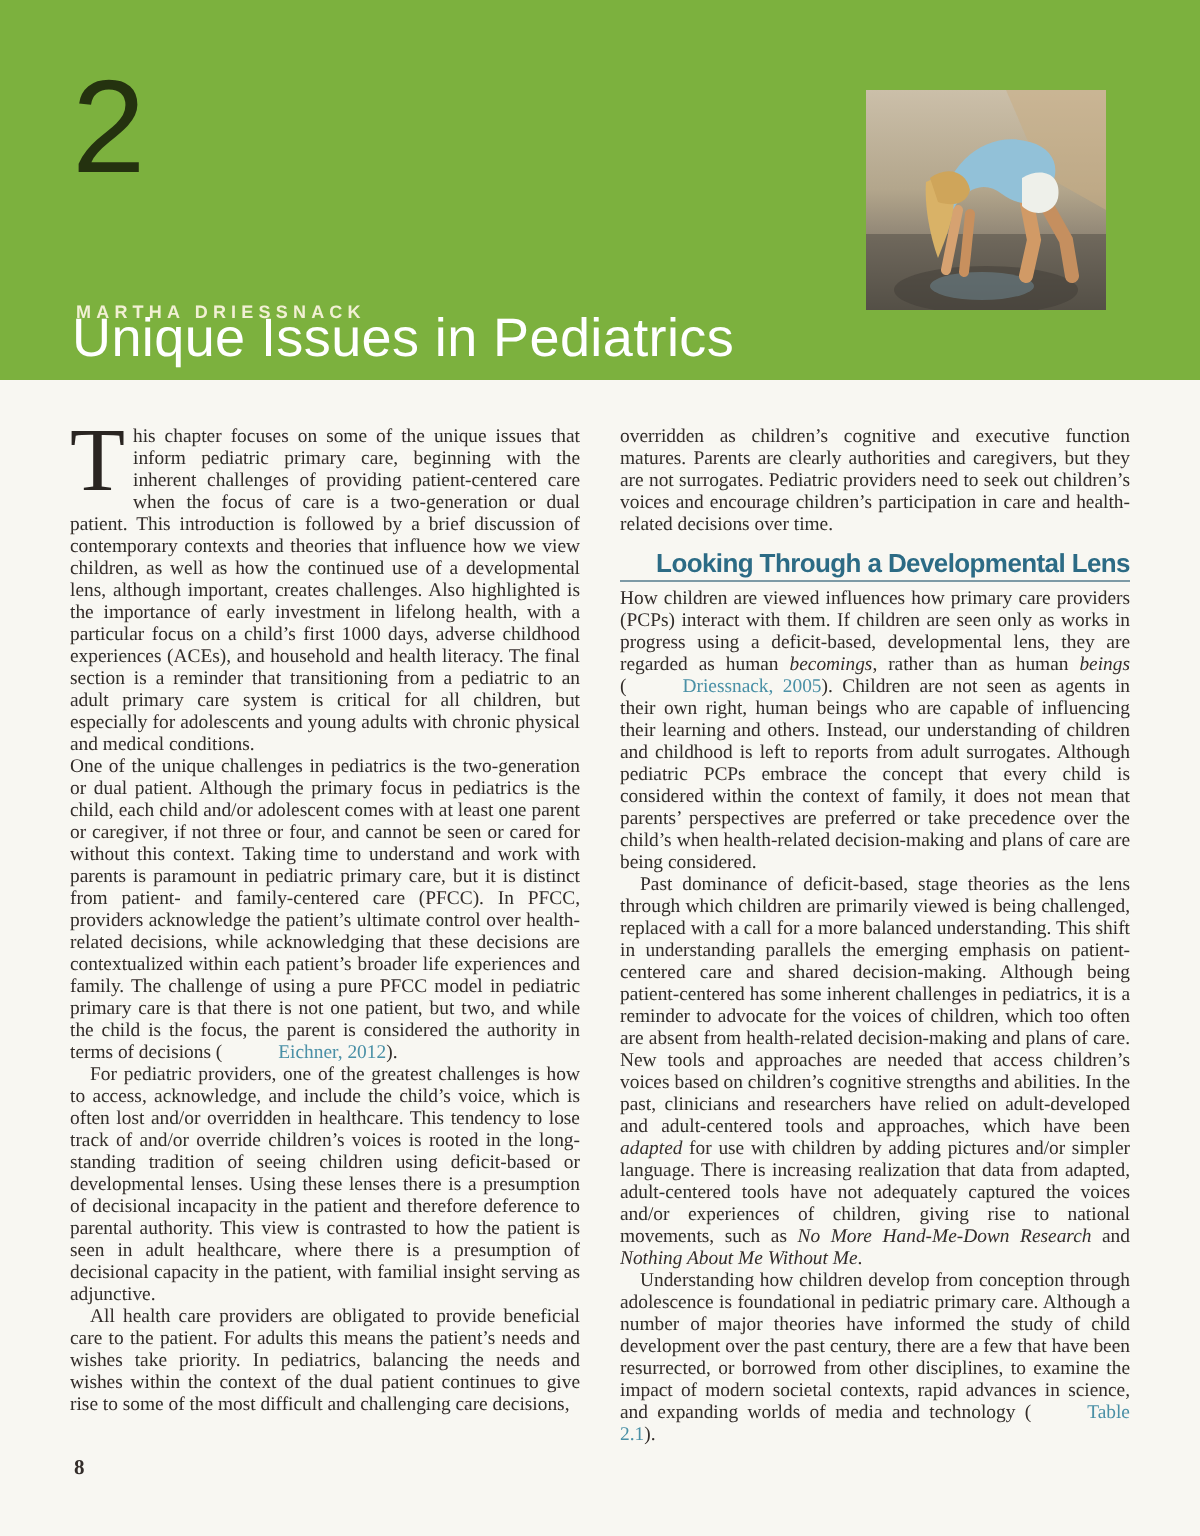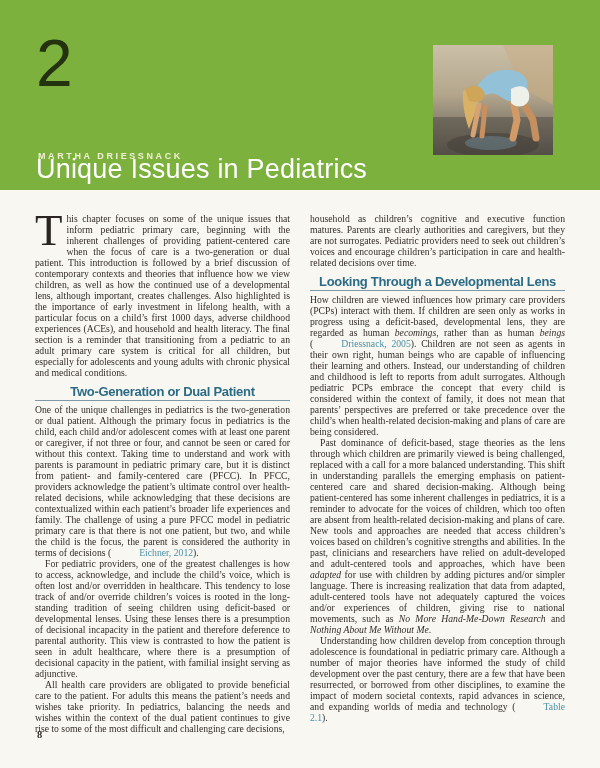--- a/index.html
+++ b/index.html
@@ -46,21 +46,21 @@
     text-align:justify;
   }
   .para{margin:0;}
   .para.indent{text-indent:10px;}
   .section-heading{
     font-family:"Liberation Sans",sans-serif;
     font-size:13px;font-weight:bold;letter-spacing:-.3px;
     color:#2c6b85;
     margin:8px 0 3px 0;padding-bottom:3px;
     border-bottom:1px solid #7d9aa6;
-    text-align:center;white-space:nowrap;overflow:visible;
+    text-align:right;white-space:nowrap;overflow:visible;
   }
   .dropcap{
     float:left;
     font-family:"Liberation Serif",serif;
     font-size:45px;line-height:33px;height:33px;
     padding:1px 4px 0 0;color:#2a2522;
   }
   .i{font-style:italic;}
   .link{color:#4a90a6;margin-left:28px;}
   .page-num{
@@ -97,27 +97,26 @@
     <path d="M36,64 C40,34 62,20 82,26 C96,30 98,42 90,52 C84,58 76,58 68,52 C58,44 46,50 40,68 Z" fill="#92c1d8"></path>
     <path d="M78,44 C88,38 98,42 96,54 C94,62 84,64 78,58 Z" fill="#eef0ea"></path>
     <path d="M30,46 C38,42 44,46 44,54 C44,64 40,74 36,84 C33,76 29,60 30,46 Z" fill="#d9b267"></path>
     <path d="M32,44 C40,38 50,40 52,50 C50,58 42,58 36,56 Z" fill="#cfa55a"></path>
   </svg>
 </div>
 
 <div class="content">
   <div class="col">
       <p class="para"><span class="dropcap">T</span><span>his chapter focuses on some of the unique issues that inform pediatric primary care, beginning with the inherent challenges of providing patient-centered care when the focus of care is a two-generation or dual patient. This introduction is followed by a brief discussion of contemporary contexts and theories that influence how we view children, as well as how the continued use of a developmental lens, although important, creates challenges. Also highlighted is the importance of early investment in lifelong health, with a particular focus on a child’s first 1000 days, adverse childhood experiences (ACEs), and household and health literacy. The final section is a reminder that transitioning from a pediatric to an adult primary care system is critical for all children, but especially for adolescents and young adults with chronic physical and medical conditions.</span></p>
-      <h2 class="section-heading">Two-Generation or Dual Patient</h2>
       <p class="para"><span>One of the unique challenges in pediatrics is the two-generation or dual patient. Although the primary focus in pediatrics is the child, each child and/or adolescent comes with at least one parent or caregiver, if not three or four, and cannot be seen or cared for without this context. Taking time to understand and work with parents is paramount in pediatric primary care, but it is distinct from patient- and family-centered care (PFCC). In PFCC, providers acknowledge the patient’s ultimate control over health-related decisions, while acknowledging that these decisions are contextualized within each patient’s broader life experiences and family. The challenge of using a pure PFCC model in pediatric primary care is that there is not one patient, but two, and while the child is the focus, the parent is considered the authority in terms of decisions (</span><span class="link">Eichner, 2012</span><span>).</span></p>
       <p class="para indent"><span>For pediatric providers, one of the greatest challenges is how to access, acknowledge, and include the child’s voice, which is often lost and/or overridden in healthcare. This tendency to lose track of and/or override children’s voices is rooted in the long-standing tradition of seeing children using deficit-based or developmental lenses. Using these lenses there is a presumption of decisional incapacity in the patient and therefore deference to parental authority. This view is contrasted to how the patient is seen in adult healthcare, where there is a presumption of decisional capacity in the patient, with familial insight serving as adjunctive.</span></p>
       <p class="para indent"><span>All health care providers are obligated to provide beneficial care to the patient. For adults this means the patient’s needs and wishes take priority. In pediatrics, balancing the needs and wishes within the context of the dual patient continues to give rise to some of the most difficult and challenging care decisions,</span></p>
     </div>
   <div class="col">
-      <p class="para"><span>household as children’s cognitive and executive function matures. Parents are clearly authorities and caregivers, but they are not surrogates. Pediatric providers need to seek out children’s voices and encourage children’s participation in care and health-related decisions over time.</span></p>
+      <p class="para"><span>overridden as children’s cognitive and executive function matures. Parents are clearly authorities and caregivers, but they are not surrogates. Pediatric providers need to seek out children’s voices and encourage children’s participation in care and health-related decisions over time.</span></p>
       <h2 class="section-heading">Looking Through a Developmental Lens</h2>
       <p class="para"><span>How children are viewed influences how primary care providers (PCPs) interact with them. If children are seen only as works in progress using a deficit-based, developmental lens, they are regarded as human </span><span class="i">becomings</span><span>, rather than as human </span><span class="i">beings</span><span> (</span><span class="link">Driessnack, 2005</span><span>). Children are not seen as agents in their own right, human beings who are capable of influencing their learning and others. Instead, our understanding of children and childhood is left to reports from adult surrogates. Although pediatric PCPs embrace the concept that every child is considered within the context of family, it does not mean that parents’ perspectives are preferred or take precedence over the child’s when health-related decision-making and plans of care are being considered.</span></p>
       <p class="para indent"><span>Past dominance of deficit-based, stage theories as the lens through which children are primarily viewed is being challenged, replaced with a call for a more balanced understanding. This shift in understanding parallels the emerging emphasis on patient-centered care and shared decision-making. Although being patient-centered has some inherent challenges in pediatrics, it is a reminder to advocate for the voices of children, which too often are absent from health-related decision-making and plans of care. New tools and approaches are needed that access children’s voices based on children’s cognitive strengths and abilities. In the past, clinicians and researchers have relied on adult-developed and adult-centered tools and approaches, which have been </span><span class="i">adapted</span><span> for use with children by adding pictures and/or simpler language. There is increasing realization that data from adapted, adult-centered tools have not adequately captured the voices and/or experiences of children, giving rise to national movements, such as </span><span class="i">No More Hand-Me-Down Research</span><span> and </span><span class="i">Nothing About Me Without Me</span><span>.</span></p>
       <p class="para indent"><span>Understanding how children develop from conception through adolescence is foundational in pediatric primary care. Although a number of major theories have informed the study of child development over the past century, there are a few that have been resurrected, or borrowed from other disciplines, to examine the impact of modern societal contexts, rapid advances in science, and expanding worlds of media and technology (</span><span class="link">Table 2.1</span><span>).</span></p>
     </div>
 </div>
 
 <div class="page-num">8</div>
 
 </body></html>

